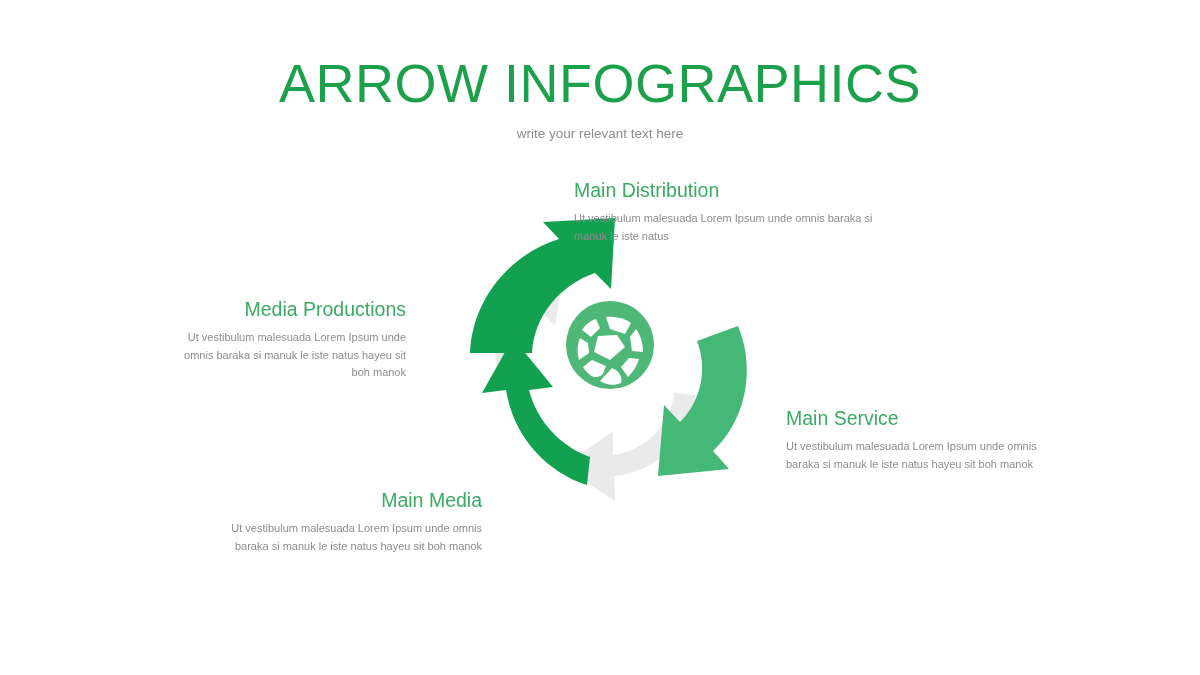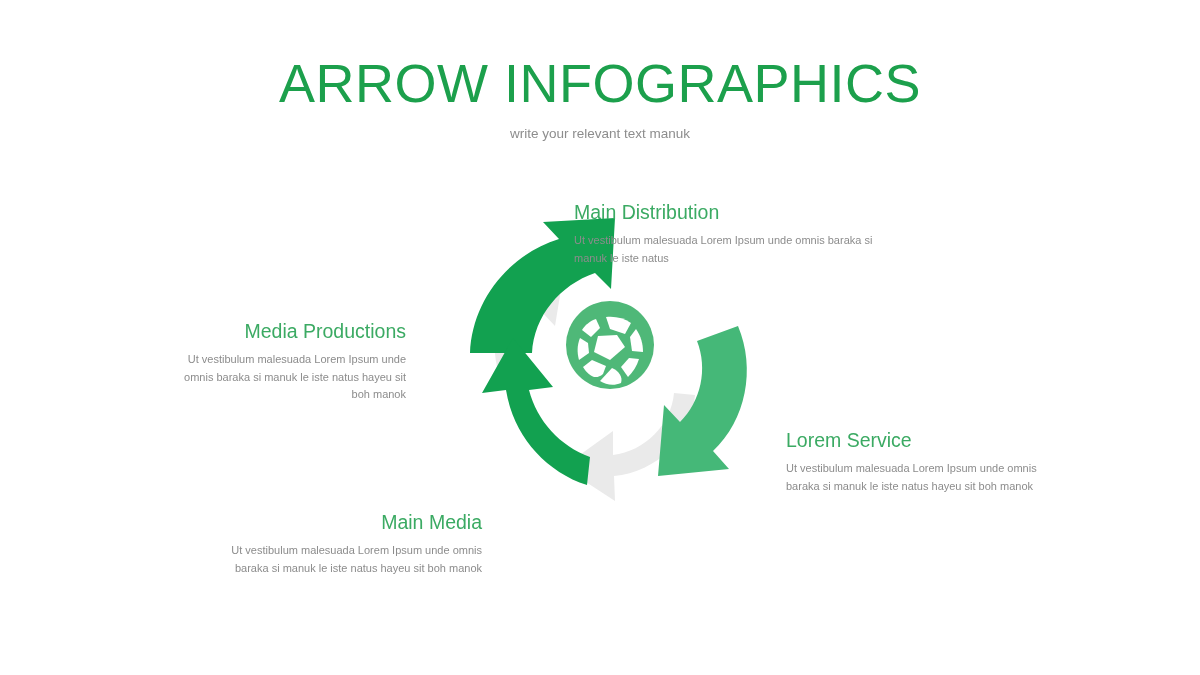--- a/index.html
+++ b/index.html
@@ -27,21 +27,21 @@
   }
 
   
   #diagram {
     position:absolute; left:420px; top:195px;
     width:380px; height:325px;
   }
   #diagram svg { display:block; width:380px; height:325px; overflow:visible; }
 
   
-  .block { position:absolute;margin-top:22px; }
+  .block { position:absolute; }
   .block .head {
     font-size:19.5px; font-weight:400; line-height:1.25;
     color:#3BAA63; white-space:nowrap;
   }
   .block .body {
     font-size:11px; font-weight:400; line-height:1.58;
     color:#8c8c8c; margin-top:8px;
   }
   .al-left   { text-align:left; }
   .al-right  { text-align:right; }
@@ -53,21 +53,21 @@
   #blk-media        { left:196px; top:488px; width:286px; }
   #blk-productions  { left:166px; top:297px; width:240px; }
 </style>
 </head>
 <body>
 
 <div id="stage">
 
   <div class="title">ARROW INFOGRAPHICS</div>
 
-  <div class="subtitle">write your relevant text manuk</div>
+  <div class="subtitle">write your relevant text here</div>
 
   <div id="diagram">
     <svg viewBox="0 0 380 325" xmlns="http://www.w3.org/2000/svg">
 
       <path fill="#EAEAEA" d="M 92 205
                C 66 168, 70 122, 101 96
                L 101 96
                L 84 78
                L 145 70
                L 135 131
@@ -163,21 +163,21 @@
       </g>
     </svg>
   </div>
 
   <div class="block al-left" id="blk-distribution">
     <div class="head">Main Distribution</div>
     <div class="body">Ut vestibulum malesuada Lorem Ipsum unde omnis baraka si manuk le iste natus</div>
   </div>
 
   <div class="block al-left" id="blk-service">
-    <div class="head">Lorem Service</div>
+    <div class="head">Main Service</div>
     <div class="body">Ut vestibulum malesuada Lorem Ipsum unde omnis baraka si manuk le iste natus hayeu sit boh manok</div>
   </div>
 
 
   <div class="block al-right" id="blk-media">
     <div class="head">Main Media</div>
     <div class="body">Ut vestibulum malesuada Lorem Ipsum unde omnis baraka si manuk le iste natus hayeu sit boh manok</div>
   </div>
 
   <div class="block al-right" id="blk-productions">

